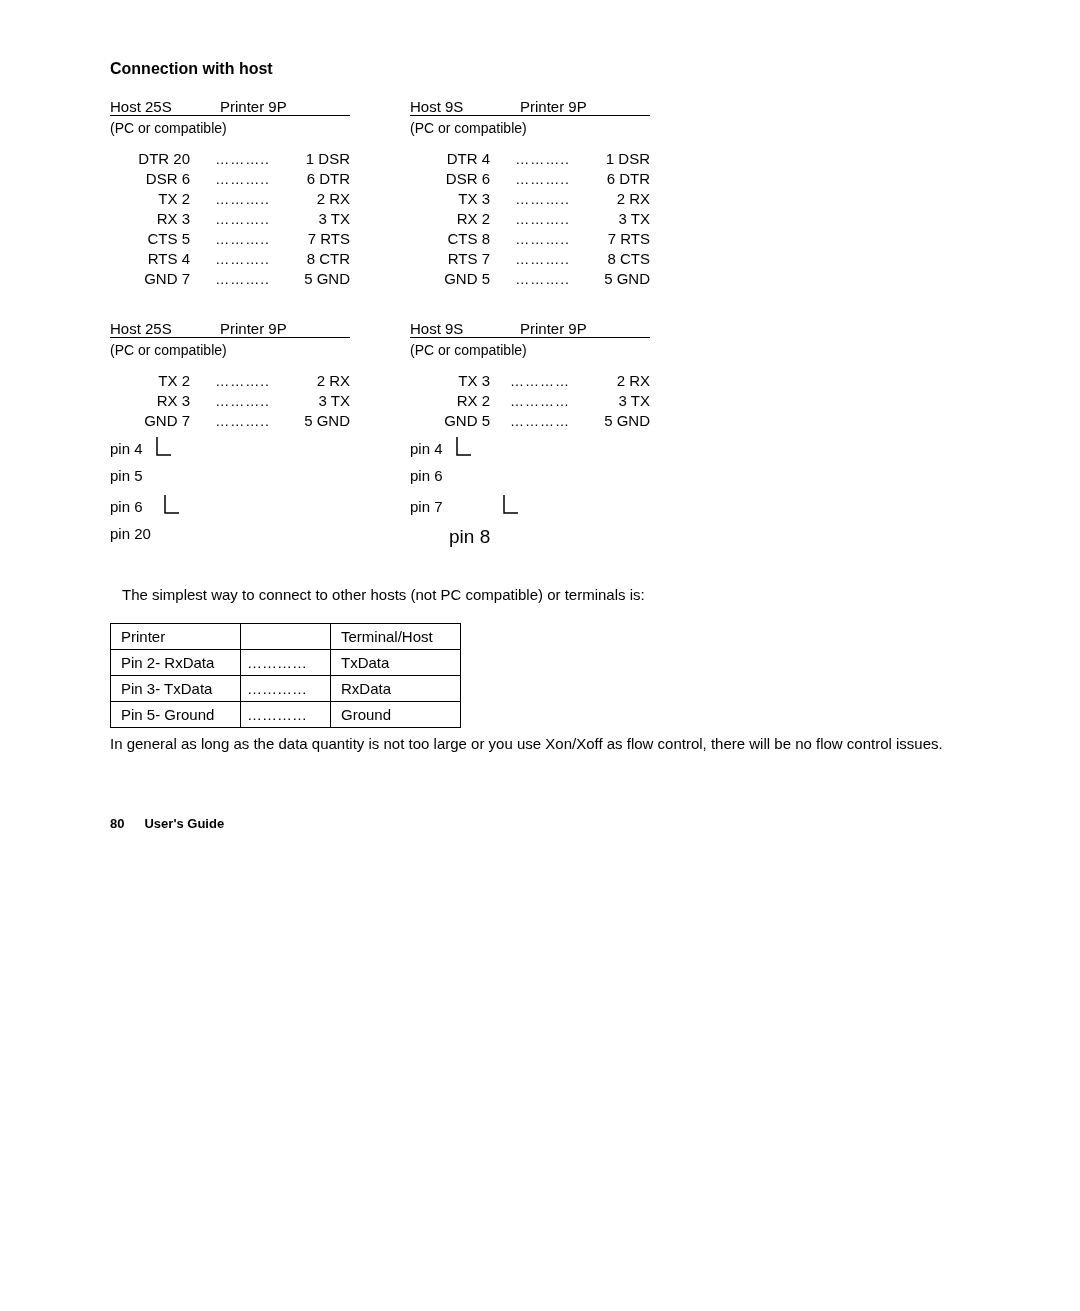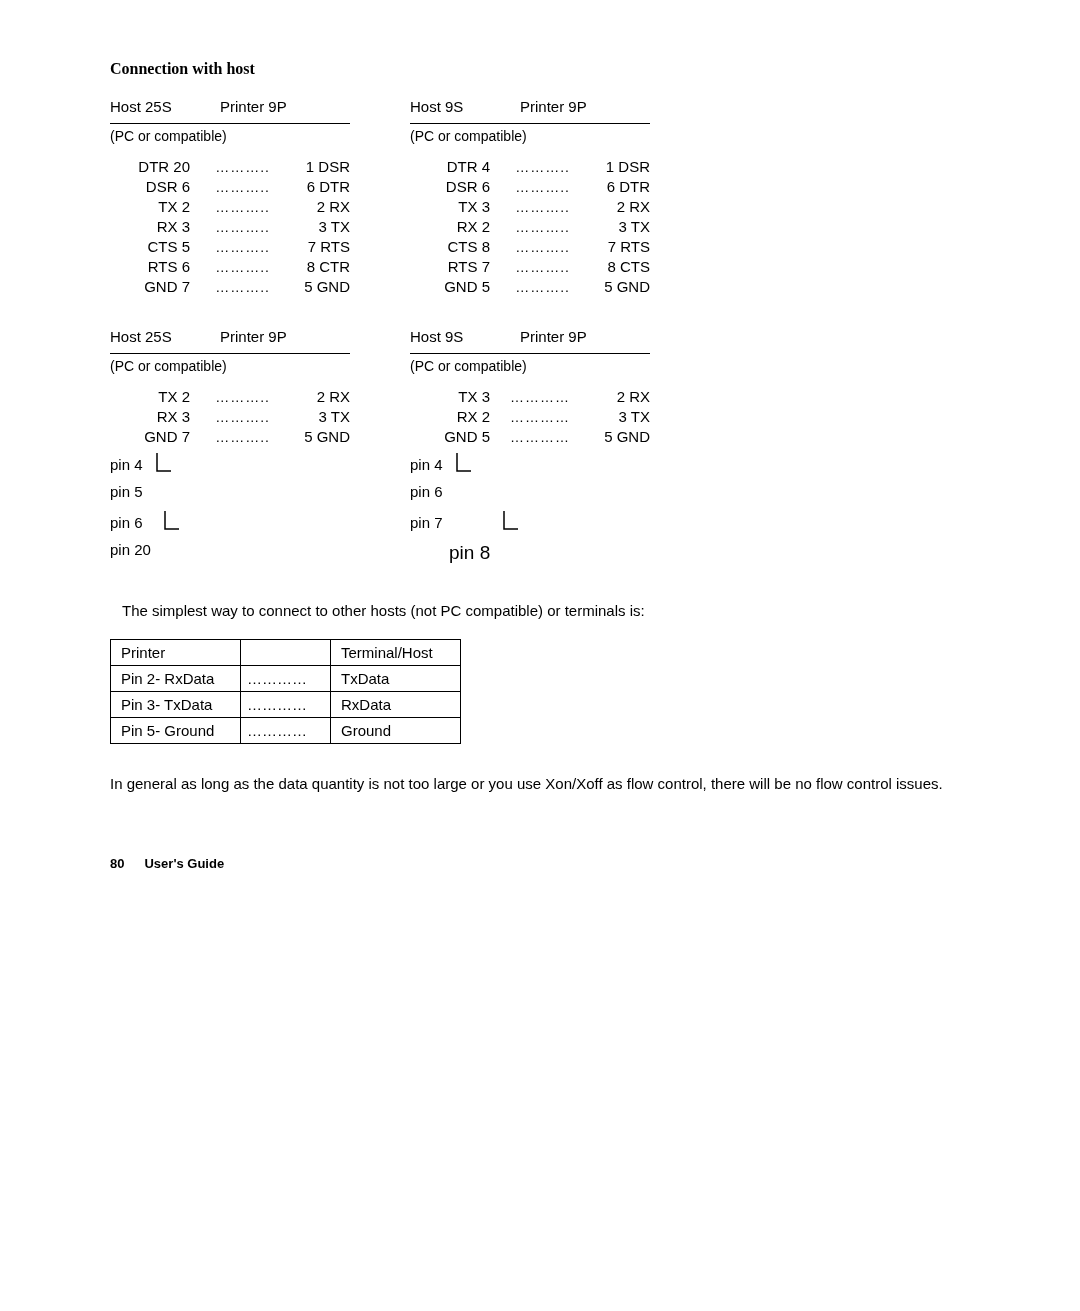--- a/index.html
+++ b/index.html
@@ -19,38 +19,37 @@
     }
 
     .page-content {
       max-width: 860px;
     }
 
     .section-title {
       font-weight: bold;
       font-size: 16px;
       margin-bottom: 20px;
-      font-family: Liberation Serif, serif;
     }
 
     .connection-tables-row {
       display: flex;
       gap: 60px;
       margin-bottom: 30px;
     }
 
     .conn-table {
       min-width: 240px;
     }
 
     .conn-table-header {
       display: flex;
       gap: 0;
       border-bottom: 1.5px solid #000;
-      padding-bottom: 8px;
+      padding-bottom: 0;
       margin-bottom: 4px;
     }
 
     .col-host {
       width: 110px;
       font-size: 15px;
     }
 
     .col-printer {
       width: 100px;
@@ -101,21 +100,21 @@
     }
 
     .simplest-paragraph {
       margin: 28px 0 16px 12px;
       font-size: 15px;
       line-height: 1.5;
     }
 
     .simple-table {
       border-collapse: collapse;
-      margin-bottom: 28px;
+      margin-bottom: 4px;
       padding-left: 34px;
     }
 
     .simple-table td {
       border: 1.5px solid #000;
       padding: 4px 10px;
       font-size: 15px;
       min-width: 130px;
     }
 
@@ -179,21 +178,21 @@
         <span class="cell-signal">RX 3</span>
         <span class="cell-dots">………..</span>
         <span class="cell-pin">3 TX</span>
       </div>
       <div class="conn-row">
         <span class="cell-signal">CTS 5</span>
         <span class="cell-dots">………..</span>
         <span class="cell-pin">7 RTS</span>
       </div>
       <div class="conn-row">
-        <span class="cell-signal">RTS 6</span>
+        <span class="cell-signal">RTS 4</span>
         <span class="cell-dots">………..</span>
         <span class="cell-pin">8 CTR</span>
       </div>
       <div class="conn-row">
         <span class="cell-signal">GND 7</span>
         <span class="cell-dots">………..</span>
         <span class="cell-pin">5 GND</span>
       </div>
     </div>
 

